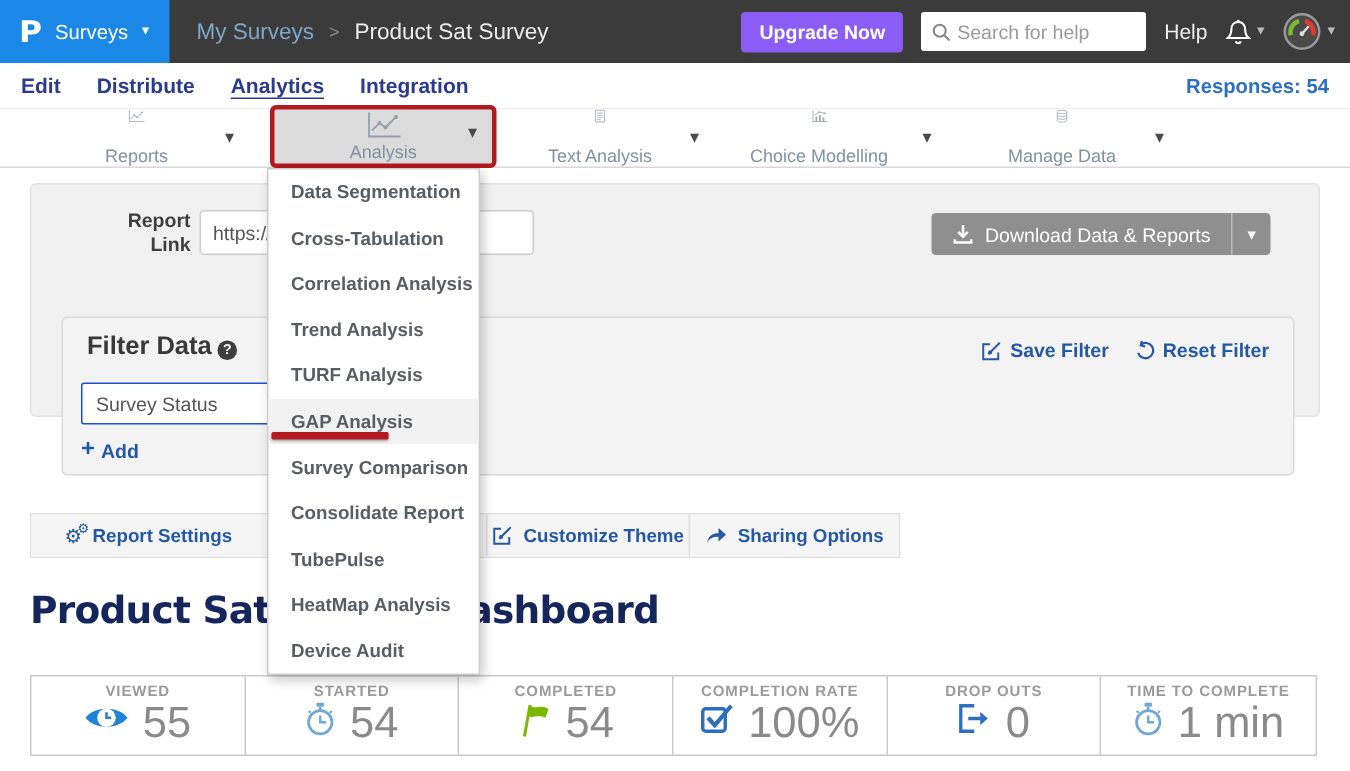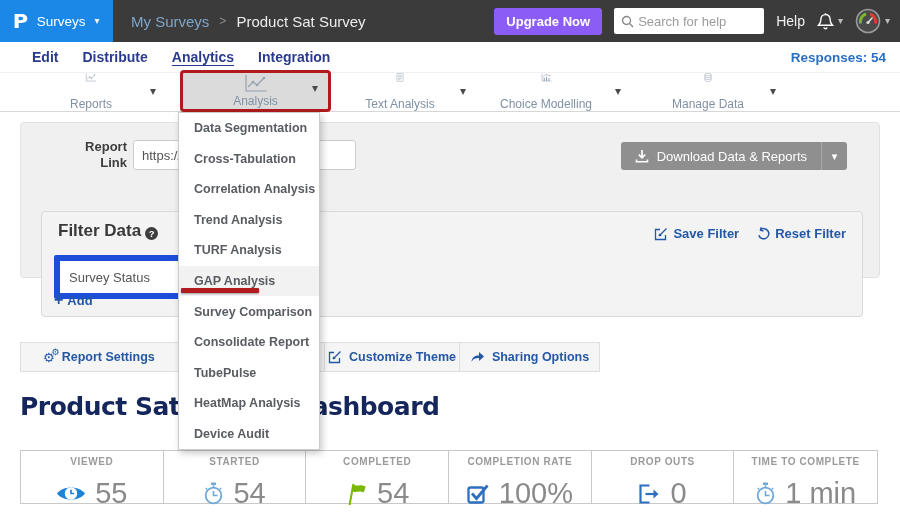--- a/index.html
+++ b/index.html
@@ -21,21 +21,21 @@
   .upgrade-btn { background:#8b5cf6; color:#fff; border:none; border-radius:3px; font-weight:bold; font-size:13px; padding:6px 12px; cursor:pointer; font-family:inherit; }
   .search-wrap { position:relative; }
   .search-wrap svg { position:absolute; left:7px; top:7px; }
   .search-input { width:150px; height:26px; border:none; border-radius:2px; padding:0 8px 0 24px; font-size:13px; color:#555; font-family:inherit; background:#fff; }
   .search-input::placeholder { color:#9a9a9a; }
   .help-label { color:#f0f0f0; font-size:14px; cursor:pointer; }
   .icon-group { display:flex; align-items:center; gap:4px; cursor:pointer; }
   .icon-group .caret { color:#bbb; }
 
   
-  .navrow { position:absolute; left:0; top:42px; width:900px; height:31px; background:#fff; display:flex; align-items:center; padding-left:32px; gap:24px; border-bottom:1px solid #f0f0f0; }
+  .navrow { position:absolute; left:0; top:42px; width:900px; height:31px; background:#fff; display:flex; align-items:center; padding-left:14px; gap:24px; border-bottom:1px solid #f0f0f0; }
   .nav-item { font-size:14px; font-weight:bold; color:#2a3b8f; cursor:pointer; }
   .nav-item.active { text-decoration:underline; text-underline-offset:3px; }
   .responses { position:absolute; right:14px; color:#2b6fc2; font-size:13.5px; font-weight:bold; cursor:pointer; }
 
   
   .toolbar { position:absolute; left:0; top:73px; width:900px; height:39px; background:#fff; border-bottom:1px solid #d7d7d7; }
   .tbcell { position:absolute; top:0; height:38px; display:flex; flex-direction:column; align-items:center; justify-content:center; gap:15px; cursor:pointer; }
   .tbcell .tb-label { font-size:12px; color:#8091a3; }
   .tb-caret { position:absolute; top:11px; font-size:12px; color:#4a4a4a; cursor:pointer; }
 
@@ -50,21 +50,21 @@
   .report-link-input { position:absolute; left:112px; top:17px; width:223px; height:30px; border:1px solid #ccc; border-radius:3px; background:#fff; font-size:13px; color:#555; padding:0 8px; font-family:inherit; }
   .download-btn { position:absolute; right:32px; top:19px; display:flex; height:28px; cursor:pointer; }
   .dl-main { background:#8f8f8f; color:#fff; font-size:13px; display:flex; align-items:center; gap:8px; padding:0 14px; border-radius:3px 0 0 3px; }
   .dl-caret { background:#8f8f8f; color:#fff; width:26px; display:flex; align-items:center; justify-content:center; border-left:1px solid #a5a5a5; border-radius:0 3px 3px 0; font-size:11px; }
   .filter-panel { position:absolute; left:20px; top:88px; width:822px; height:106px; background:#f3f3f3; border:1px solid #d9d9d9; border-radius:4px; }
   .filter-title-row { position:absolute; left:16px; top:9px; display:flex; align-items:flex-start; gap:4px; }
   .filter-title { font-size:17px; font-weight:bold; color:#393939; }
   .q-icon { width:13px; height:13px; border-radius:50%; background:#3e3e3e; color:#fff; font-size:9.5px; font-weight:bold; display:flex; align-items:center; justify-content:center; margin-top:6px; cursor:pointer; }
   .filter-actions { position:absolute; right:16px; top:14px; display:flex; gap:18px; }
   .link-btn { display:flex; align-items:center; gap:5px; color:#2457a5; font-size:13px; font-weight:bold; cursor:pointer; }
-  .status-select { position:absolute; left:12px; top:43px; width:180px; height:28px; background:#fff; border:6px solid #1d4ed8; border-radius:2px; display:flex; align-items:center; justify-content:space-between; padding:16px 9px; font-size:13px; color:#555; cursor:pointer; }
+  .status-select { position:absolute; left:12px; top:43px; width:180px; height:28px; background:#fff; border:1px solid #1d4ed8; border-radius:2px; display:flex; align-items:center; justify-content:space-between; padding:0 9px; font-size:13px; color:#555; cursor:pointer; }
   .status-select .caret { color:#333; }
   .add-link { position:absolute; left:12px; top:80px; display:flex; align-items:center; gap:4px; color:#2457a5; font-size:13px; font-weight:bold; cursor:pointer; }
   .plus-glyph { font-size:16px; font-weight:bold; line-height:1; }
 
   
   .tabstrip { position:absolute; left:20px; top:342px; width:580px; height:30px; display:flex; border:1px solid #dfdfdf; z-index:1; }
   .tab { background:#f5f5f5; display:flex; align-items:center; gap:7px; color:#2457a5; font-size:12.5px; font-weight:bold; cursor:pointer; }
   .tab-1 { width:303px; padding-left:22px; }
   .tab-2 { width:135px; justify-content:center; border-left:1px solid #ddd; }
   .tab-3 { width:140px; justify-content:center; border-left:1px solid #ddd; }
@@ -72,21 +72,21 @@
   .gear-sm { position:absolute; font-size:9px; right:-5px; top:-3px; }
 
   
   .page-title { position:absolute; left:20px; top:392px; font-size:25px; font-weight:bold; color:#14265b; z-index:1; font-family:"DejaVu Sans","Liberation Sans",sans-serif; letter-spacing:-0.5px; }
 
   
   .stats { position:absolute; left:20px; top:450px; width:858px; height:54px; display:flex; border:1px solid #c9c9c9; background:#fff; z-index:1; }
   .stat-cell { width:143px; display:flex; flex-direction:column; align-items:center; padding-top:5px; border-right:1px solid #c9c9c9; }
   .stat-cell:last-child { border-right:none; }
   .stat-label { font-size:10px; font-weight:bold; color:#9a9a9a; letter-spacing:0.6px; }
-  .stat-value-row { display:flex; align-items:center; gap:9px; margin-top:12px; }
+  .stat-value-row { display:flex; align-items:flex-start; gap:9px; margin-top:1px; }
   .stat-value { font-size:29px; color:#8a8a8a; line-height:1; }
 
   
   .dropdown { position:absolute; left:178px; top:112px; width:142px; height:338px; background:#fff; border:1px solid #ccc; box-shadow:2px 3px 7px rgba(0,0,0,0.22); z-index:10; display:flex; flex-direction:column; }
   .dd-item { flex:1; display:flex; align-items:center; padding-left:15px; font-size:12.5px; font-weight:bold; color:#595d62; cursor:pointer; }
   .dd-item.highlight { background:#f2f2f2; }
 
   
   .annot-underline { position:absolute; left:181px; top:288px; width:78px; height:4.5px; background:#b11a1e; border-radius:1px; box-shadow:0 1px 2px rgba(0,0,0,0.35); z-index:11; }
 </style>

